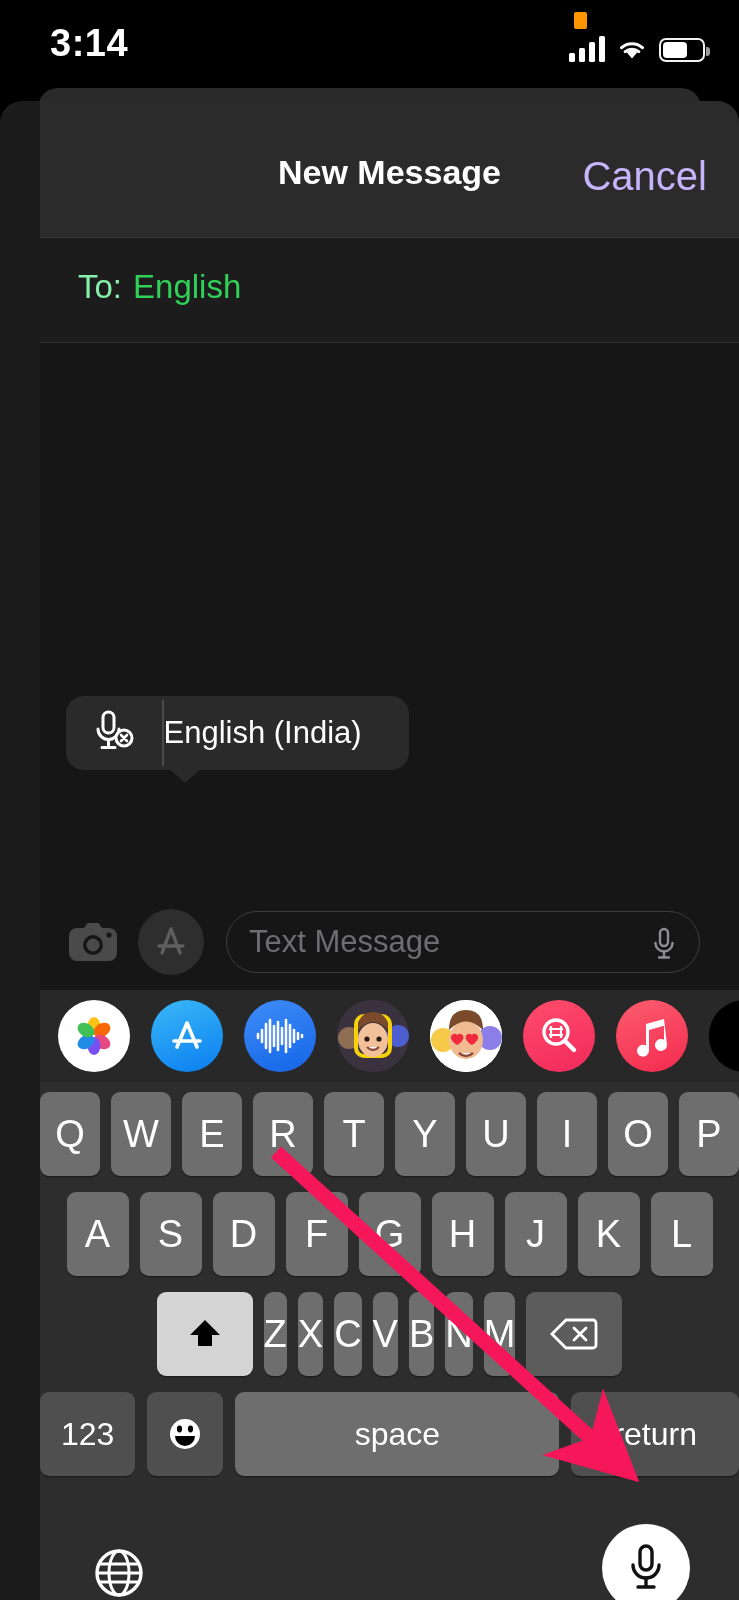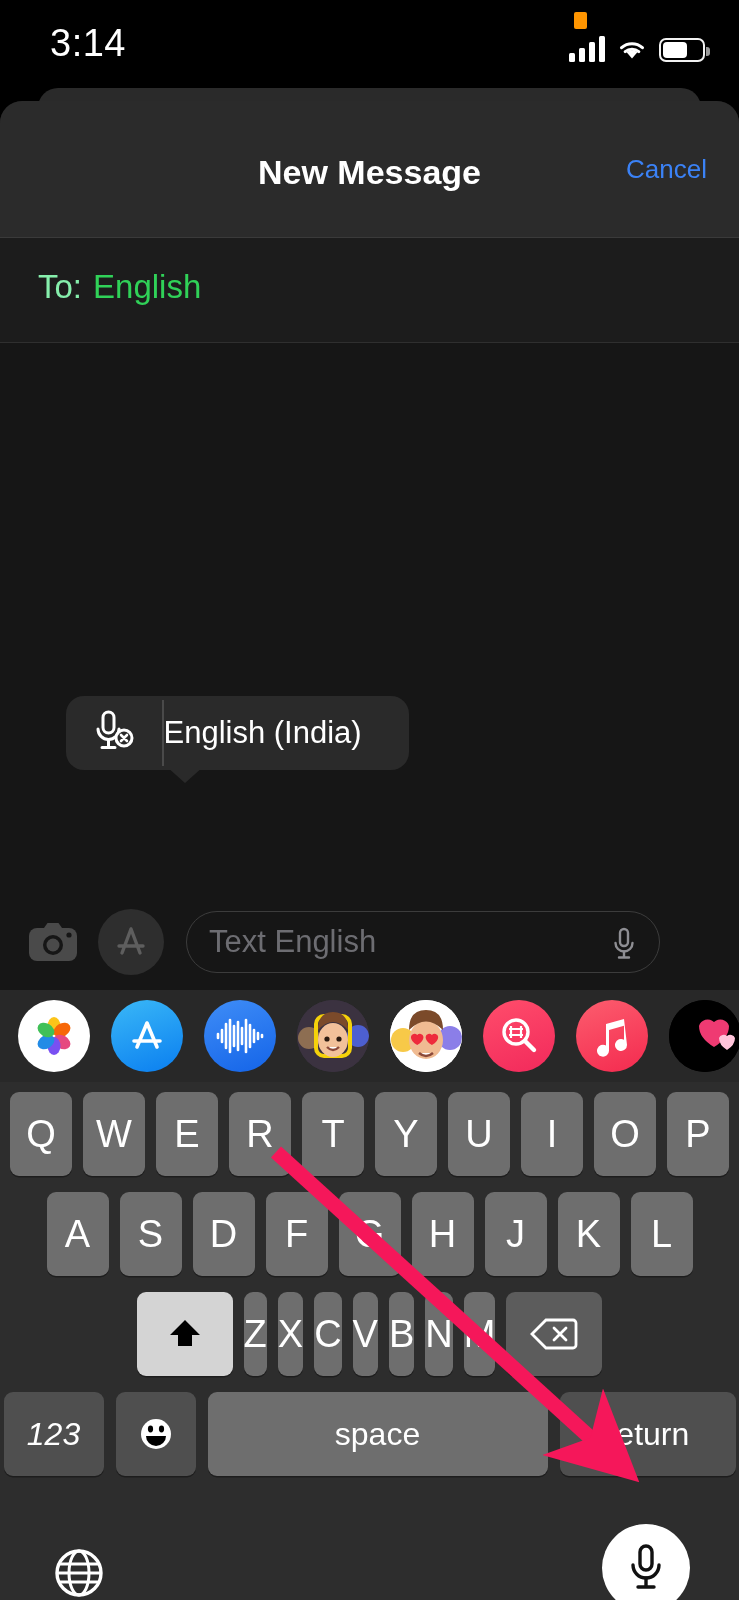--- a/index.html
+++ b/index.html
@@ -6,41 +6,41 @@
   html,body{
     width:739px; height:1600px; background:#000;
     font-family:"Liberation Sans", sans-serif;
     overflow:hidden;
   }
   #phone{ position:relative; width:739px; height:1600px; background:#000; }
 
   
   .statusbar{ position:absolute; top:0; left:0; width:739px; height:90px; }
   .rec-dot{ position:absolute; left:574px; top:12px; width:13px; height:17px; background:#ff9500; border-radius:2px; }
-  .clock{ position:absolute; left:50px; top:22px; font-size:38px; font-weight:normal; color:#fff; letter-spacing:0.5px; }
+  .clock{ position:absolute; left:50px; top:22px; font-size:38px; font-weight:bold; color:#fff; letter-spacing:0.5px; }
   .sb-right{ position:absolute; right:34px; top:28px; display:flex; align-items:flex-end; gap:11px; height:34px; }
   .bars{ display:flex; align-items:flex-end; gap:4px; height:26px; }
   .bars i{ display:block; width:6px; background:#fff; border-radius:1.5px; }
   .bars i:nth-child(1){ height:9px; }
   .bars i:nth-child(2){ height:14px; }
   .bars i:nth-child(3){ height:20px; }
   .bars i:nth-child(4){ height:26px; }
   .wifi{ width:32px; height:26px; }
   .batt{ position:relative; width:46px; height:24px; border:2.5px solid rgba(255,255,255,.95); border-radius:7px; }
   .batt .fill{ position:absolute; left:2px; top:2px; bottom:2px; width:24px; background:#fff; border-radius:4px; }
   .batt .nub{ position:absolute; right:-7px; top:7px; width:4px; height:9px; background:rgba(255,255,255,.6); border-radius:0 3px 3px 0; }
 
   
   .card-back{ position:absolute; left:38px; top:88px; width:663px; height:40px; background:#2a2a2a; border-radius:20px 20px 0 0; }
-  .sheet{ position:absolute; left:0; top:101px; width:739px; height:1499px; background:#1c1c1c; border-radius:22px 22px 0 0; overflow:hidden; }
+  .sheet{ position:absolute; left:0; top:101px; width:739px; height:1499px; background:#1c1c1c; border-radius:22px 22px 0 0; overflow:hidden;padding-left:40px; }
 
   
   .navbar{ position:relative; height:137px; background:#2b2b2b; }
   .nav-title{ position:absolute; left:0; right:0; top:52px; text-align:center; font-size:34px; font-weight:bold; color:#fff; }
-  .nav-cancel{ position:absolute; right:32px; top:53px; font-size:26px; color:#3b82f6;margin-left:48px; }
+  .nav-cancel{ position:absolute; right:32px; top:53px; font-size:40px; color:#c4b5fd;margin-left:48px; }
   .nav-sep{ position:absolute; left:0; bottom:0; width:100%; height:1px; background:#3a3a3a; }
 
   
   .torow{ position:relative; height:105px; background:#1c1c1c; }
   .torow .inner{ position:absolute; left:38px; top:30px; display:flex; align-items:baseline; gap:11px; }
   .to-label{ font-size:33px; color:#86efac; }
   .to-name{ font-size:33px; color:#30d158; }
   .to-sep{ position:absolute; left:0; bottom:0; width:100%; height:1px; background:#2f2f2f; }
 
   
@@ -88,21 +88,21 @@
   .key{
     background:#6e6e6e; border-radius:9px; height:84px;
     display:flex; align-items:center; justify-content:center;
     color:#fff; font-size:38px; box-shadow:0 1.5px 0 rgba(0,0,0,.35);
   }
   .krow1 .key{ width:62px; }
   .krow2{ }
   .krow2 .key{ width:62px; }
   .key-shift{ width:96px; background:#d4d4d4; }
   .key-del{ width:96px; background:#5c5c5c; }
-  .key-num{ width:100px; background:#4f4f4f; font-size:32px;font-style:italic; }
+  .key-num{ width:100px; background:#4f4f4f; font-size:32px; }
   .key-emoji{ width:80px; background:#4f4f4f; }
   .key-space{ width:340px; background:#6e6e6e; font-size:32px; }
   .key-return{ width:176px; background:#4f4f4f; font-size:32px; }
   .krow-bottom{ gap:12px; }
 
   
   .bottombar{ position:relative; height:150px; background:#2d2d2d; }
   .globe-btn{ position:absolute; left:46px; top:36px; width:66px; height:66px; display:flex; align-items:center; justify-content:center; }
   .dictate-btn{
     position:absolute; right:49px; top:20px; width:88px; height:88px; border-radius:50%;
@@ -168,21 +168,21 @@
           <circle cx="25" cy="24" r="6.5" fill="#4a4a4a"></circle>
           <circle cx="41" cy="14" r="2.6" fill="#161616"></circle>
         </svg>
       </div>
       <div class="appstore-btn">
         <svg width="40" height="40" viewBox="0 0 40 40">
           <path d="M20 7 L11 31 M20 7 L29 31 M8 24 h24" stroke="#5e5e5e" stroke-width="3.4" stroke-linecap="round" fill="none"></path>
         </svg>
       </div>
       <div class="msgfield">
-        <span class="ph">Text English</span>
+        <span class="ph">Text Message</span>
         <svg class="mic" width="30" height="36" viewBox="0 0 30 36">
           <rect x="11" y="3" width="8" height="17" rx="4" fill="none" stroke="#8e8e93" stroke-width="2.4"></rect>
           <path d="M6.5 17 a8.5 8.5 0 0 0 17 0" fill="none" stroke="#8e8e93" stroke-width="2.4" stroke-linecap="round"></path>
           <path d="M15 25.5 v6 M10 31.5 h10" stroke="#8e8e93" stroke-width="2.4" stroke-linecap="round"></path>
         </svg>
       </div>
     </div>
 
     <div class="appdrawer">
       <div class="appicon ai-photos">

